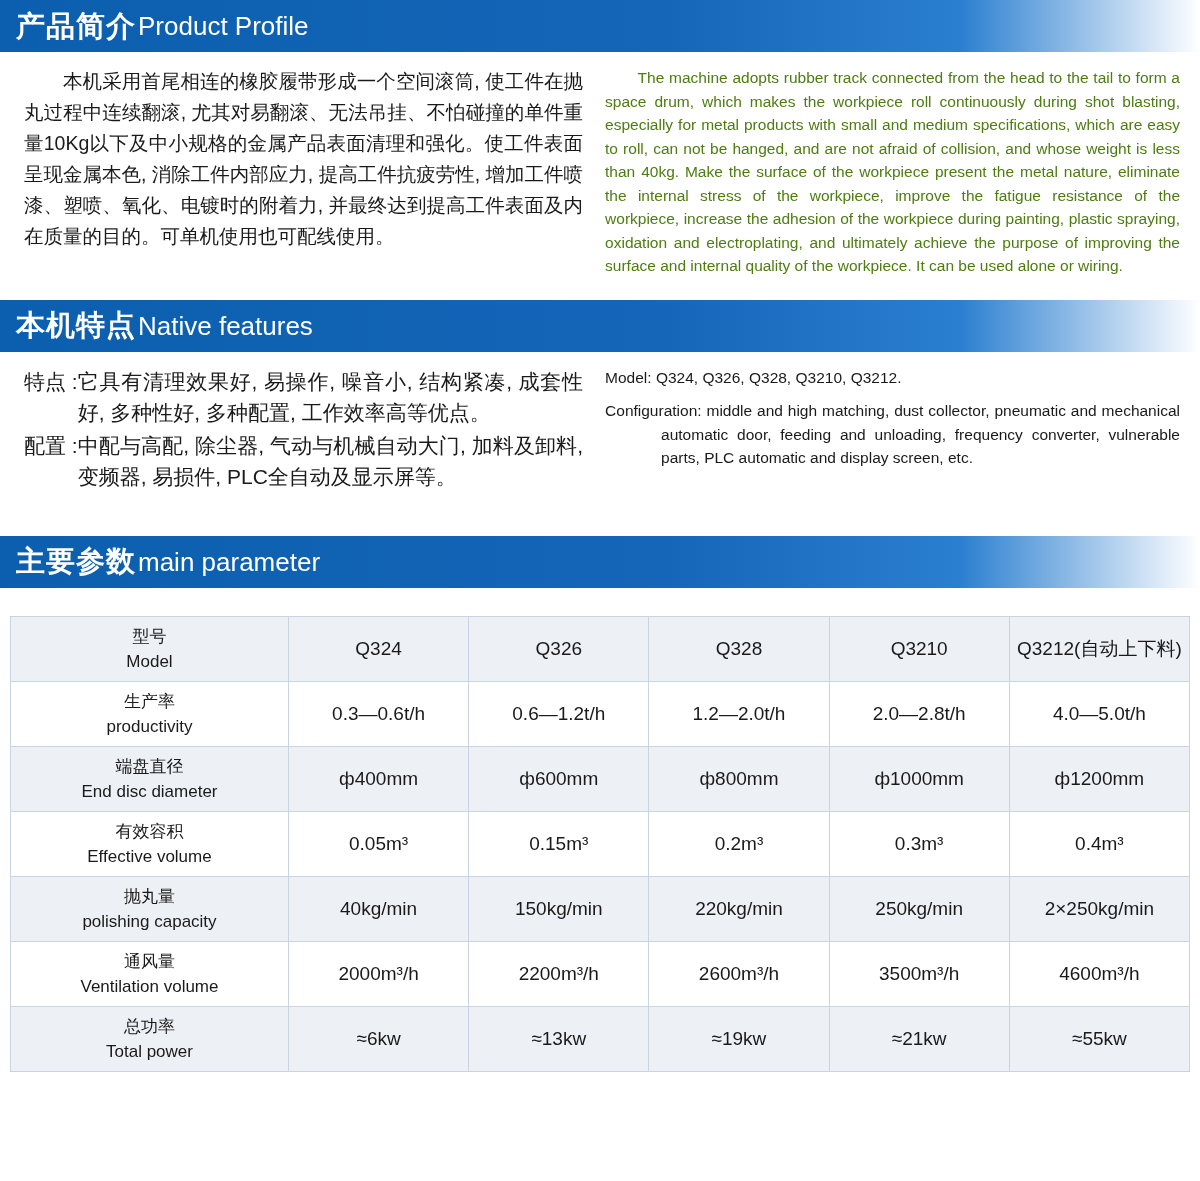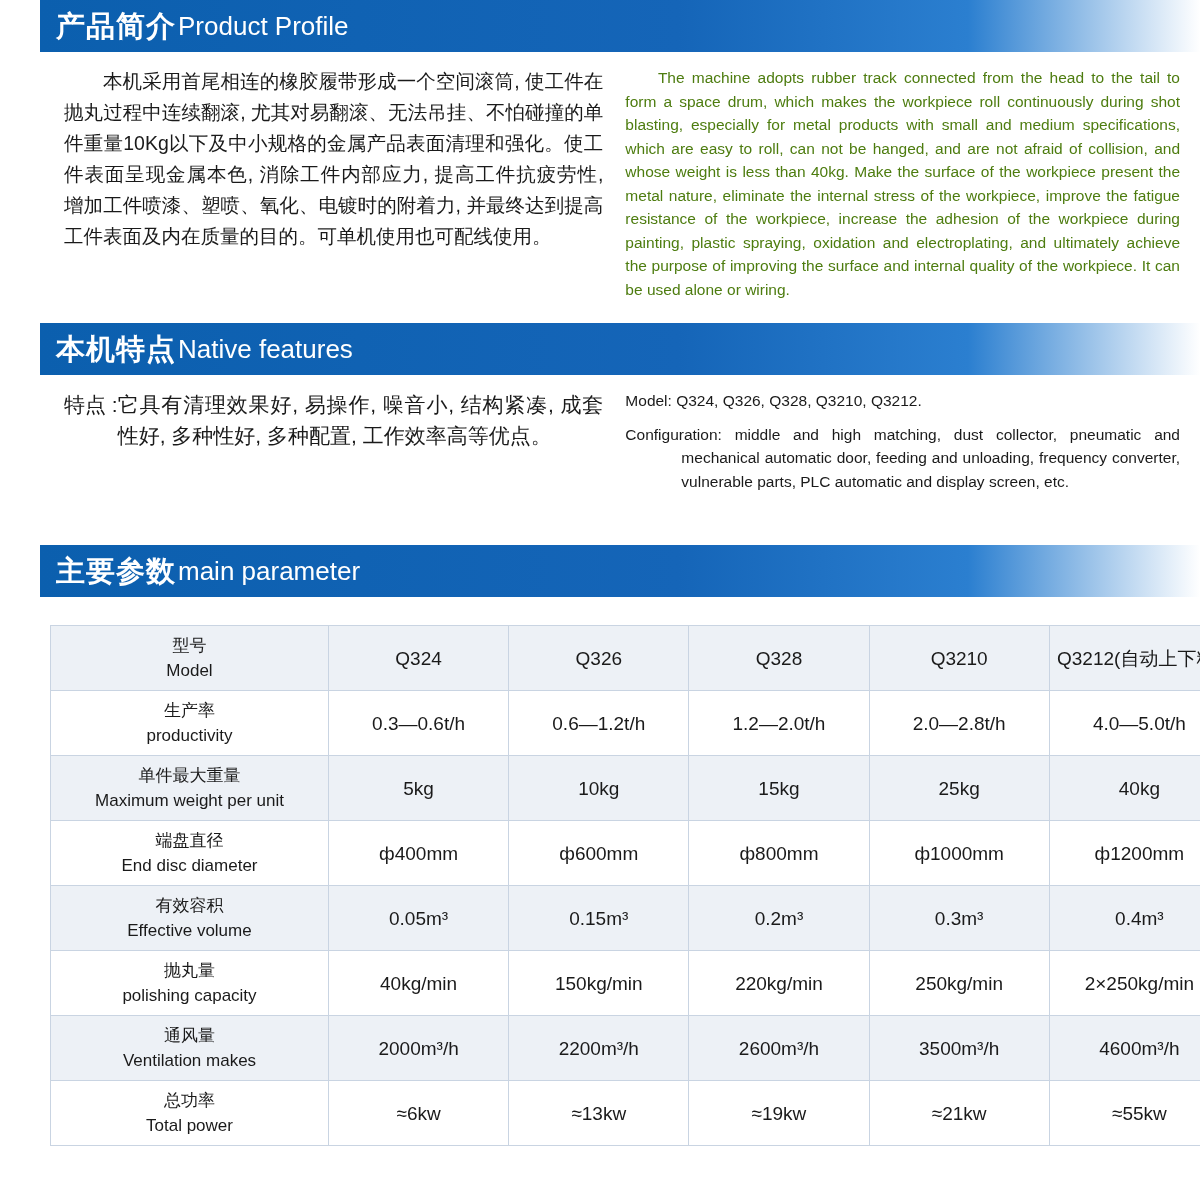--- a/index.html
+++ b/index.html
@@ -3,21 +3,21 @@
 <meta charset="utf-8">
 <style>
   * { box-sizing: border-box; }
   html, body {
     margin: 0; padding: 0;
     width: 1200px; height: 1181px;
     background: #ffffff;
     font-family: "Liberation Sans", sans-serif;
     color: #1a1a1a;
   }
-  .page { position: relative; width: 1200px; height: 1181px; overflow: hidden; padding-left: 40px; }
+  .page { position: relative; width: 1200px; height: 1181px; overflow: hidden; }
 
   
   .section-bar {
     position: relative;
     height: 52px;
     background: linear-gradient(to right, #0b5fae 0%, #1565b8 55%, #2b7fd0 80%, #ffffff 100%);
     display: flex;
     align-items: center;
     padding-left: 16px;
     color: #ffffff;
@@ -143,20 +143,24 @@
 
   <div class="two-col">
     <div class="col-cn">
 
       <div class="feat-row">
         <span class="label">特点 :</span>
         <span class="value">它具有清理效果好, 易操作, 噪音小, 结构紧凑, 成套性好, 多种性好, 多种配置, 工作效率高等优点。</span>
       </div>
 
 
+      <div class="feat-row">
+        <span class="label">配置 :</span>
+        <span class="value">中配与高配, 除尘器, 气动与机械自动大门, 加料及卸料, 变频器, 易损件, PLC全自动及显示屏等。</span>
+      </div>
 
     </div>
     <div class="col-en">
       <div class="en-block">
         <p class="en-hang short">Model: Q324, Q326, Q328, Q3210, Q3212.</p>
       </div>
       <div class="en-block">
         <p class="en-hang">Configuration: middle and high matching, dust collector, pneumatic and mechanical automatic door, feeding and unloading, frequency converter, vulnerable parts, PLC automatic and display screen, etc.</p>
       </div>
     </div>
@@ -211,41 +215,20 @@
             <span class="val">1.2—2.0t/h</span>
           </td>
         <td>
             <span class="val">2.0—2.8t/h</span>
           </td>
         <td>
             <span class="val">4.0—5.0t/h</span>
           </td>
       </tr>
 
-      <tr>
-        <td class="head">
-          <span class="cn-l">单件最大重量</span>
-          <span class="en-l">Maximum weight per unit</span>
-        </td>
-        <td>
-            <span class="val">5kg</span>
-          </td>
-        <td>
-            <span class="val">10kg</span>
-          </td>
-        <td>
-            <span class="val">15kg</span>
-          </td>
-        <td>
-            <span class="val">25kg</span>
-          </td>
-        <td>
-            <span class="val">40kg</span>
-          </td>
-      </tr>
 
       <tr>
         <td class="head">
           <span class="cn-l">端盘直径</span>
           <span class="en-l">End disc diameter</span>
         </td>
         <td>
             <span class="val">ф400mm</span>
           </td>
         <td>
@@ -302,21 +285,21 @@
             <span class="val">250kg/min</span>
           </td>
         <td>
             <span class="val">2×250kg/min</span>
           </td>
       </tr>
 
       <tr>
         <td class="head">
           <span class="cn-l">通风量</span>
-          <span class="en-l">Ventilation makes</span>
+          <span class="en-l">Ventilation volume</span>
         </td>
         <td>
             <span class="val">2000m³/h</span>
           </td>
         <td>
             <span class="val">2200m³/h</span>
           </td>
         <td>
             <span class="val">2600m³/h</span>
           </td>

